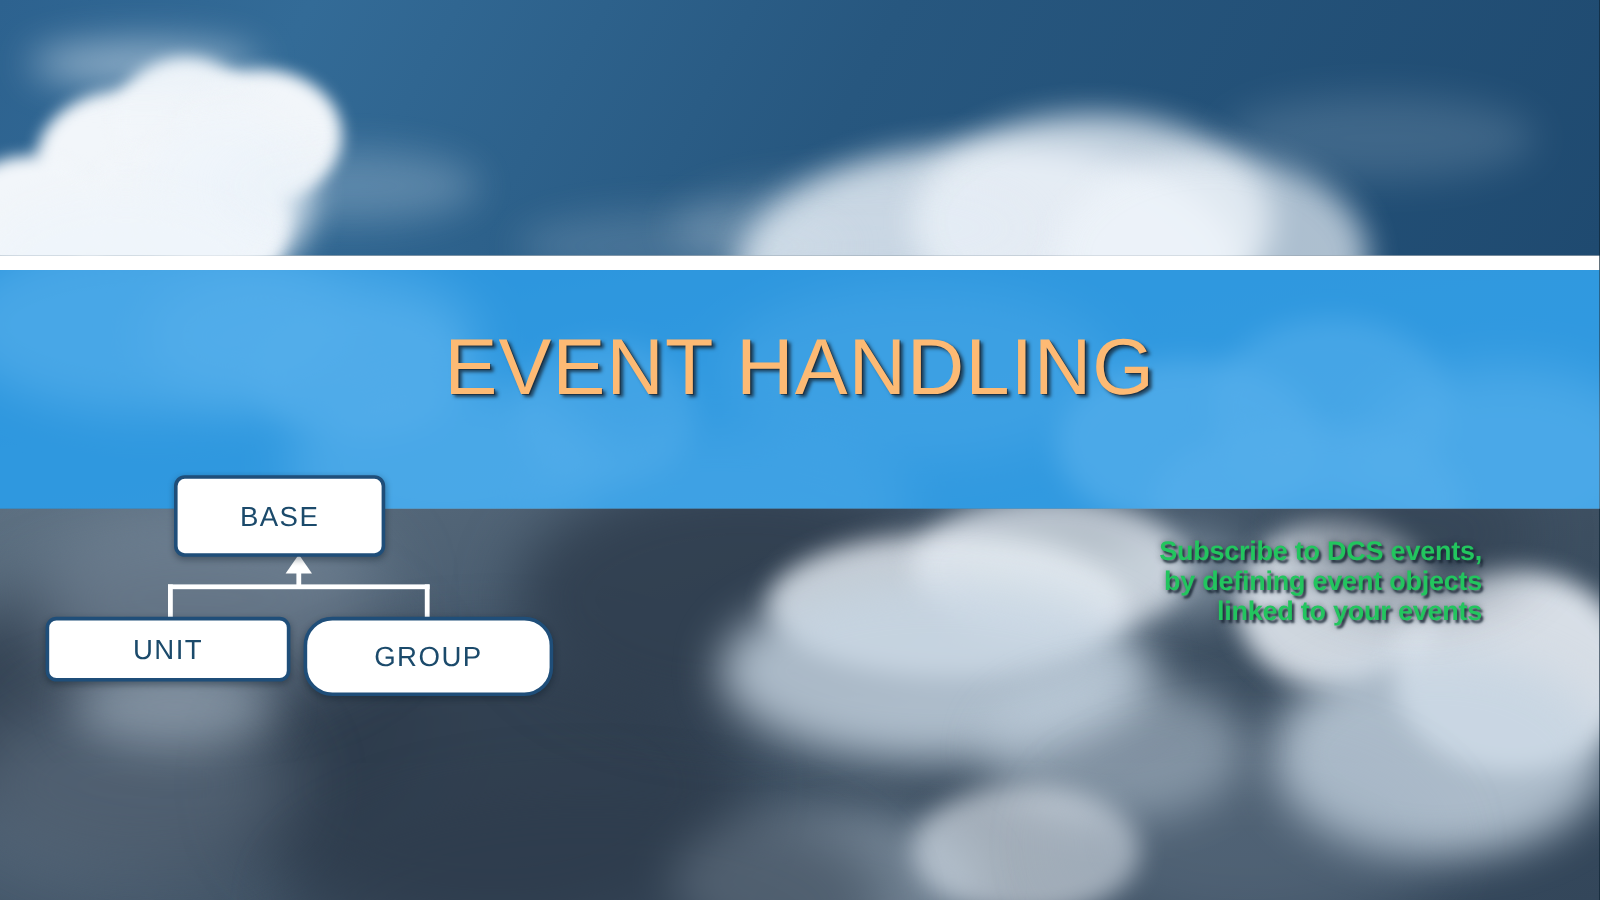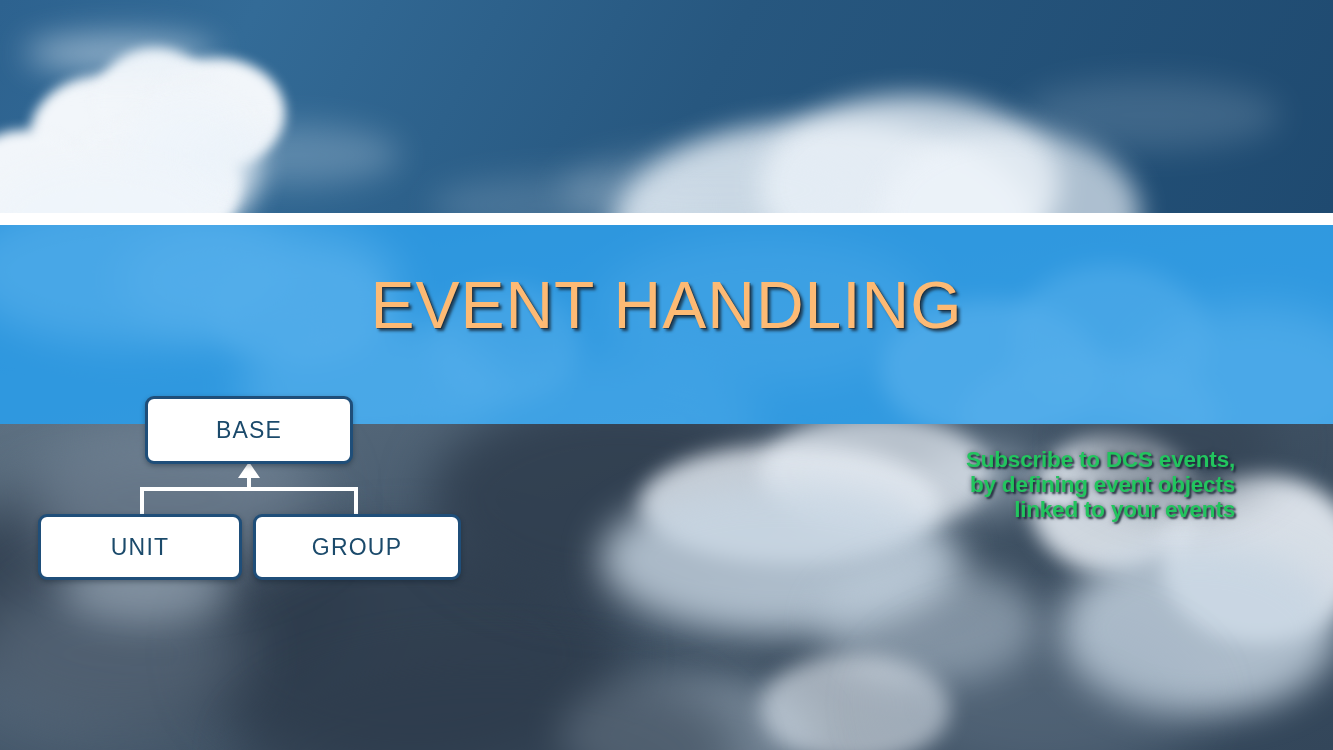--- a/index.html
+++ b/index.html
@@ -140,23 +140,23 @@
     border:3px solid #1f4e79;
     border-radius:9px;
     display:flex;
     align-items:center;
     justify-content:center;
     color:#1b4a6b;
     font-size:23px;
     letter-spacing:1.2px;
     box-shadow:0 2px 5px rgba(10,22,35,.35);
   }
-  #node-base  { left:145px; top:396px; width:208px; height:68px; }
-  #node-unit  { left:38px;  top:514px; width:204px; height:66px; }
-  #node-group { left:253px; top:514px; width:208px; height:66px; }
+  #node-base  { left:145px; top:396px; width:176px; height:68px; }
+  #node-unit  { left:38px;  top:514px; width:204px; height:54px; }
+  #node-group { left:253px; top:514px; width:208px; height:66px;border-radius:24px; }
 
   .conn { position:absolute; background:#ffffff; }
   
   #conn-h     { left:140px; top:487px;  width:218px; height:4px; }
   
   #conn-v-l   { left:140px; top:487px;  width:4px;   height:29px; }
   
   #conn-v-r   { left:354px; top:487px;  width:4px;   height:29px; }
   
   #conn-stem  { left:247px; top:473px;  width:4px;   height:16px; }

